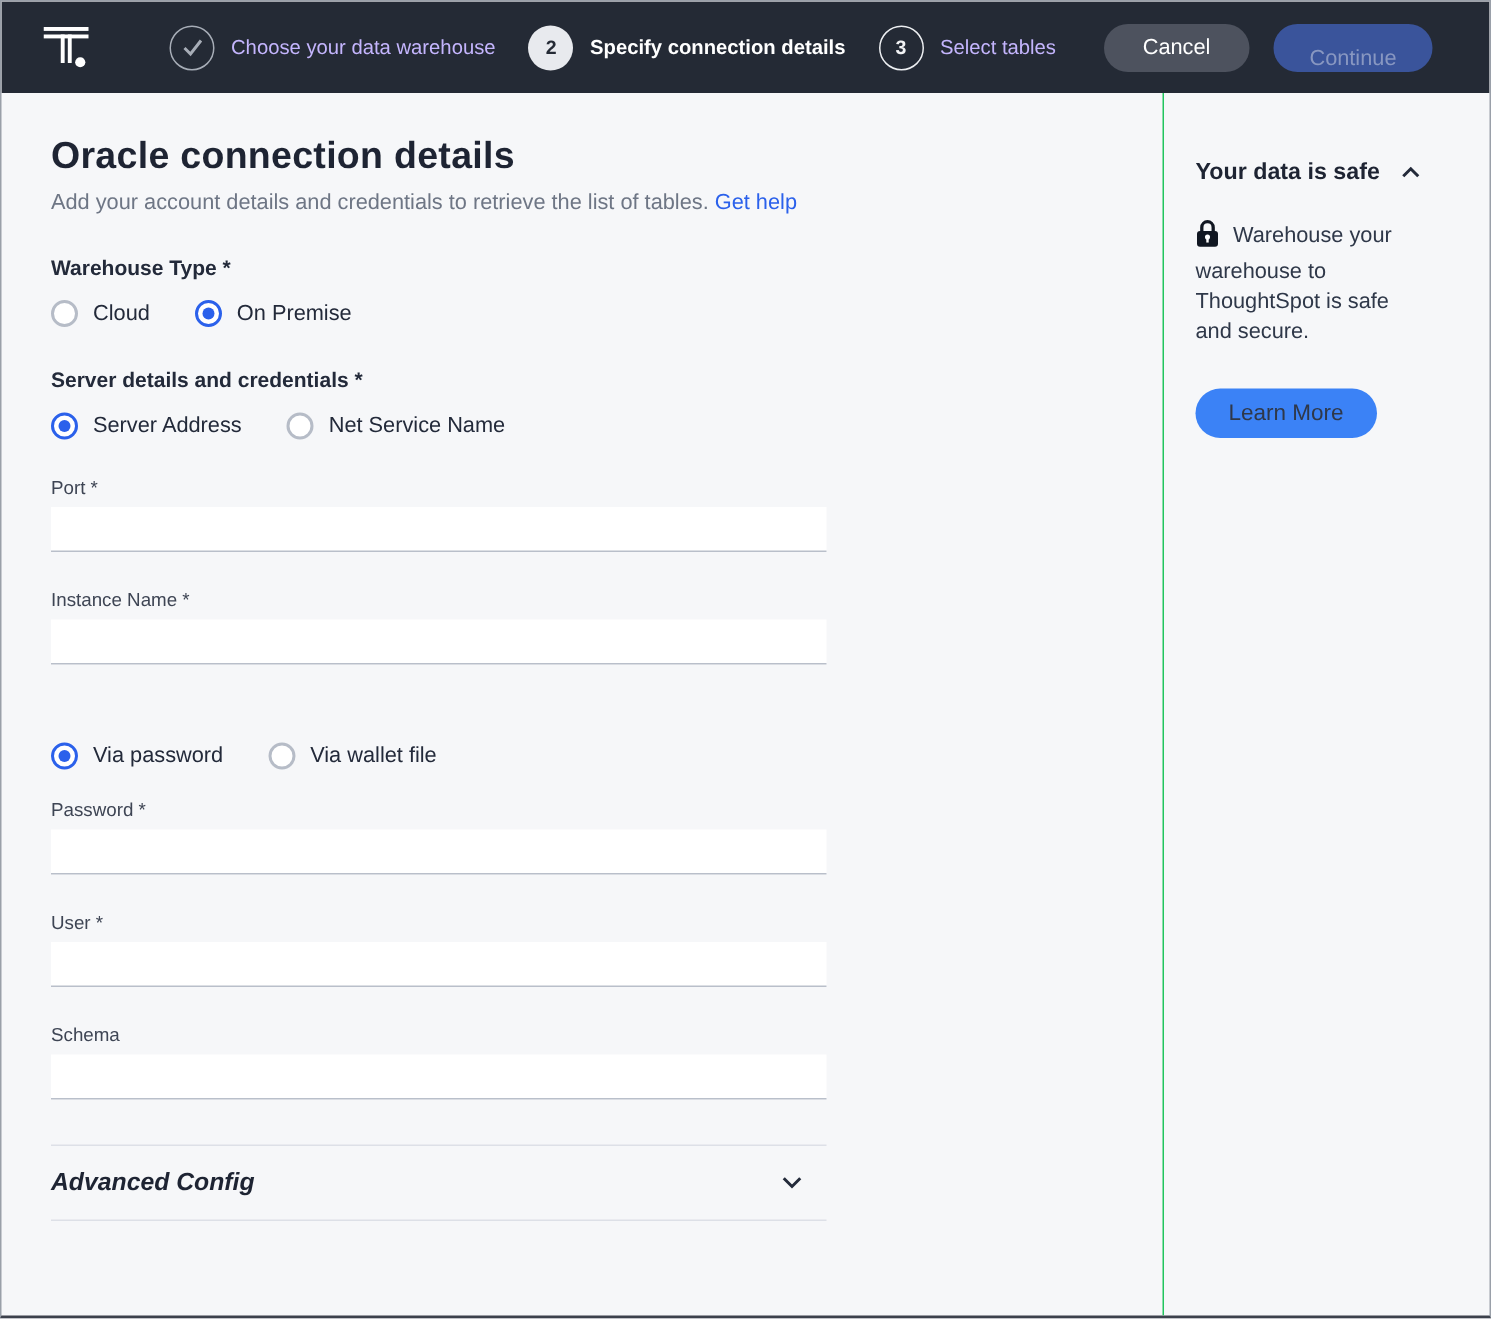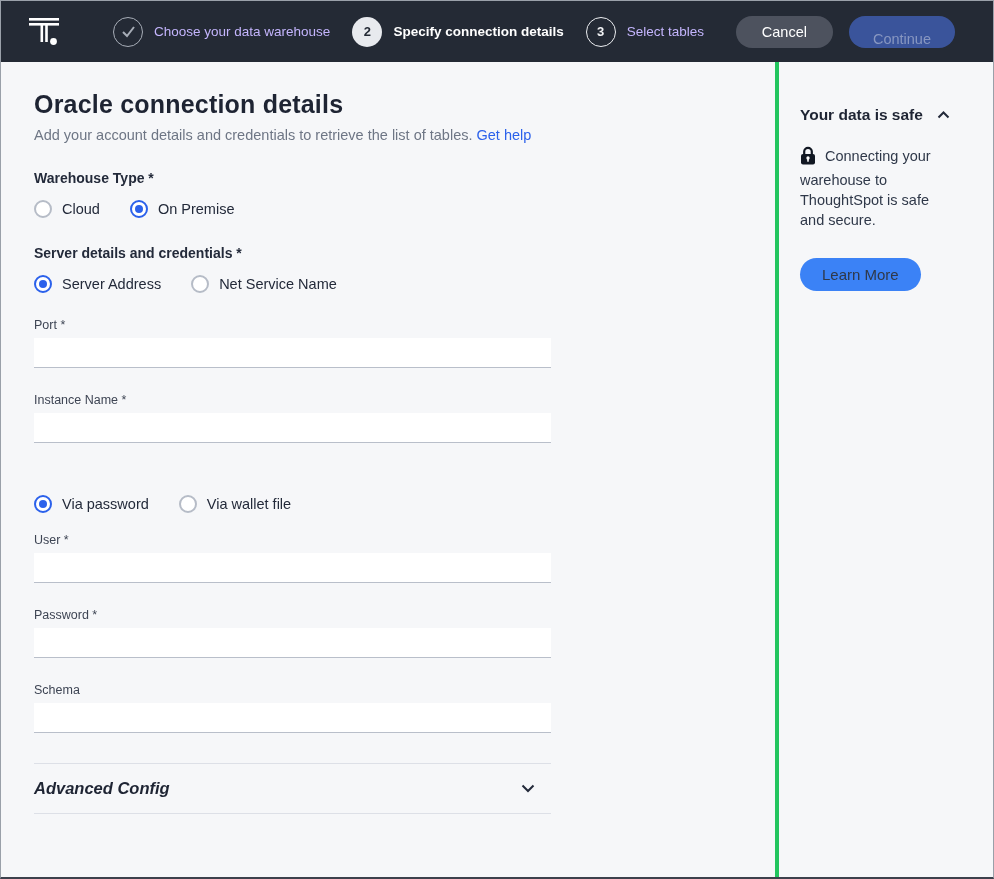--- a/index.html
+++ b/index.html
@@ -32,21 +32,21 @@
   .btn-pill {
     border:none; border-radius:17px; height:32px; font-size:14.5px;
     font-family:"Liberation Sans", sans-serif; cursor:pointer; padding:0 26px;
   }
   .btn-cancel { background:#4d525e; color:#ffffff; margin-right:16px; }
   .btn-continue { background:#3a549b; color:#8897c1; padding:15px 24px; }
 
   
   .main { flex:1; display:flex; min-height:0; }
   .content { flex:1; padding:28px 0 0 33px; }
-  .sidebar { width:218px; flex:none; border-left:4px solid #22c55e; padding:44px 24px 0 21px; }
+  .sidebar { width:218px; flex:none; border-left:1px solid #22c55e; padding:44px 24px 0 21px; }
 
   
   .page-title { font-size:25px; font-weight:bold; color:#1e2433; letter-spacing:.2px; }
   .subtitle-row { margin-top:8px; font-size:14.5px; color:#6e7685; }
   .help-link { color:#2b61eb; text-decoration:none; margin-left:0; cursor:pointer; }
   .section-label { margin-top:27px; font-size:14px; font-weight:bold; color:#232a3a; }
   .radio-row { display:flex; align-items:center; gap:30px; margin-top:14px; }
   .radio-opt { display:flex; align-items:center; gap:10px; cursor:pointer; }
   .radio-dot {
     width:18px; height:18px; border-radius:50%; background:#ffffff;
@@ -175,27 +175,27 @@
           <span class="radio-dot"></span>
           <span class="radio-label">Via password</span>
         </div>
         <div class="radio-opt">
           <span class="radio-dot"></span>
           <span class="radio-label">Via wallet file</span>
         </div>
       </div>
 
       <div class="field">
-        <div class="field-label">User *</div>
-        <input type="text" value="" style="">
-      </div>
-
-      <div class="field">
         <div class="field-label">Password *</div>
         <input type="password" value="" style="">
+      </div>
+
+      <div class="field">
+        <div class="field-label">User *</div>
+        <input type="text" value="" style="">
       </div>
 
       <div class="field">
         <div class="field-label">Schema</div>
         <input type="text" value="" style="">
       </div>
 
       <hr class="divider">
       <div class="advanced-row">
         <span class="advanced-label">Advanced Config</span>
@@ -212,19 +212,19 @@
         <svg width="13" height="8" viewBox="0 0 13 8">
           <polyline points="1.5,6.5 6.5,1.5 11.5,6.5" fill="none" stroke="#232a3a" stroke-width="2"></polyline>
         </svg>
       </div>
       <p class="sidebar-body">
         <span class="lock-wrap"><svg width="16" height="19" viewBox="0 0 16 19">
           <path d="M4.2,8 V5.6 a3.8,3.8 0 0 1 7.6,0 V8" fill="none" stroke="#111722" stroke-width="2.2"></path>
           <rect x="1" y="8" width="14" height="10.5" rx="2" fill="#111722"></rect>
           <circle cx="8" cy="12" r="1.7" fill="#ffffff"></circle>
           <rect x="7.2" y="12.5" width="1.6" height="3.2" fill="#ffffff"></rect>
-        </svg></span><span>Connecting your warehouse to ThoughtSpot is safe and secure.</span>
+        </svg></span><span>Warehouse your warehouse to ThoughtSpot is safe and secure.</span>
       </p>
       <button class="btn-learn">Learn More</button>
     </div>
 
   </div>
 </div>
 
 </body></html>

